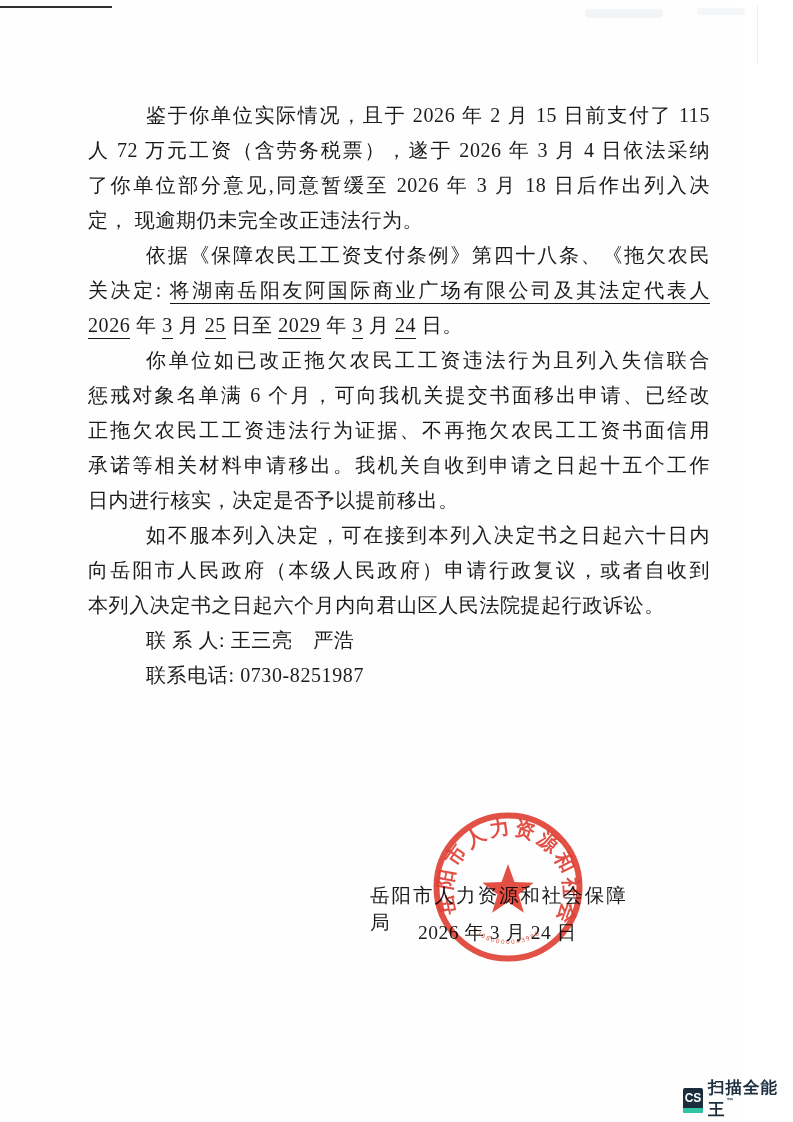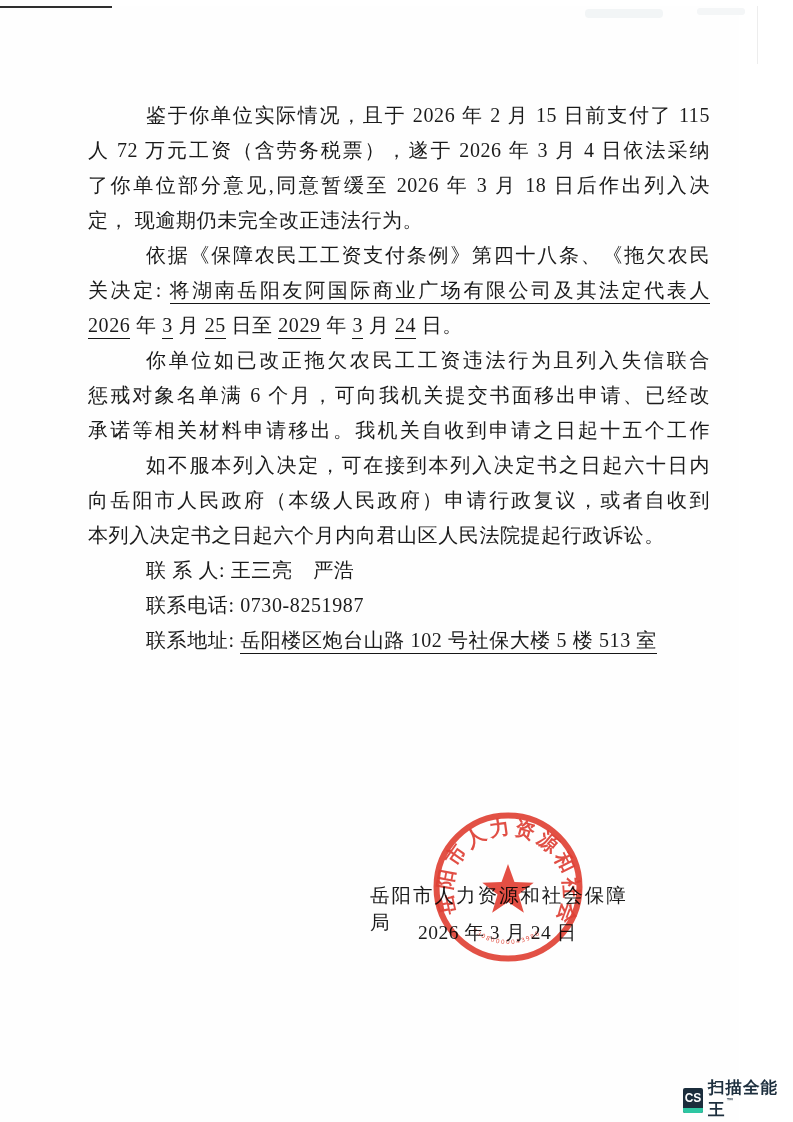--- a/index.html
+++ b/index.html
@@ -94,27 +94,28 @@
   <div class="doc-body">
     <div class="line ind"><span>鉴于你单位实际情况，且于 2026 年 2 月 15 日前支付了 115</span></div>
     <div class="line"><span>人 72 万元工资（含劳务税票），遂于 2026 年 3 月 4 日依法采纳</span></div>
     <div class="line"><span>了你单位部分意见,同意暂缓至 2026 年 3 月 18 日后作出列入决</span></div>
     <div class="line endp"><span>定， 现逾期仍未完全改正违法行为。</span></div>
     <div class="line ind"><span>依据《保障农民工工资支付条例》第四十八条、《拖欠农民</span></div>
     <div class="line"><span>关决定: </span><span class="u">将湖南岳阳友阿国际商业广场有限公司及其法定代表人</span></div>
     <div class="line endp"><span class="u">2026</span><span> 年 </span><span class="u">3</span><span> 月 </span><span class="u">25</span><span> 日至 </span><span class="u">2029</span><span> 年 </span><span class="u">3</span><span> 月 </span><span class="u">24</span><span> 日。</span></div>
     <div class="line ind"><span>你单位如已改正拖欠农民工工资违法行为且列入失信联合</span></div>
     <div class="line"><span>惩戒对象名单满 6 个月，可向我机关提交书面移出申请、已经改</span></div>
+    <div class="line"><span>正拖欠农民工工资违法行为证据、不再拖欠农民工工资书面信用</span></div>
     <div class="line"><span>承诺等相关材料申请移出。我机关自收到申请之日起十五个工作</span></div>
+    <div class="line endp"><span>日内进行核实，决定是否予以提前移出。</span></div>
     <div class="line ind"><span>如不服本列入决定，可在接到本列入决定书之日起六十日内</span></div>
     <div class="line"><span>向岳阳市人民政府（本级人民政府）申请行政复议，或者自收到</span></div>
     <div class="line endp"><span>本列入决定书之日起六个月内向君山区人民法院提起行政诉讼。</span></div>
     <div class="line ind endp"><span>联 系 人: 王三亮　严浩</span></div>
     <div class="line ind endp"><span>联系电话: 0730-8251987</span></div>
-    <div class="line ind endp"><span>联系地址: </span><span class="u">岳阳楼区炮台山路 102 号社保大楼 5 楼 513 室</span></div>
   </div>
 
   <div class="agency">岳阳市人力资源和社会保障局</div>
   <div class="issue-date">2026 年 3 月 24 日</div>
 
   <svg class="seal" viewBox="-85 -85 170 170" xmlns="http://www.w3.org/2000/svg">
     <defs>
       <path id="sealTextArc" d="M -52 25 A 56.5 56.5 0 1 1 52 25" fill="none"></path>
       <path id="sealCodeArc" d="M -36 43 A 56 56 0 0 0 36 43" fill="none"></path>
     </defs>

